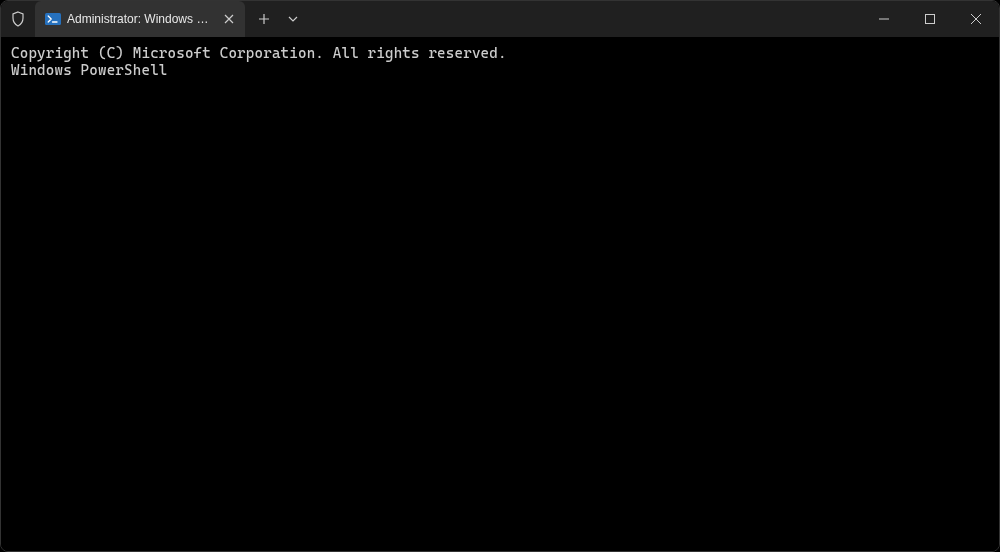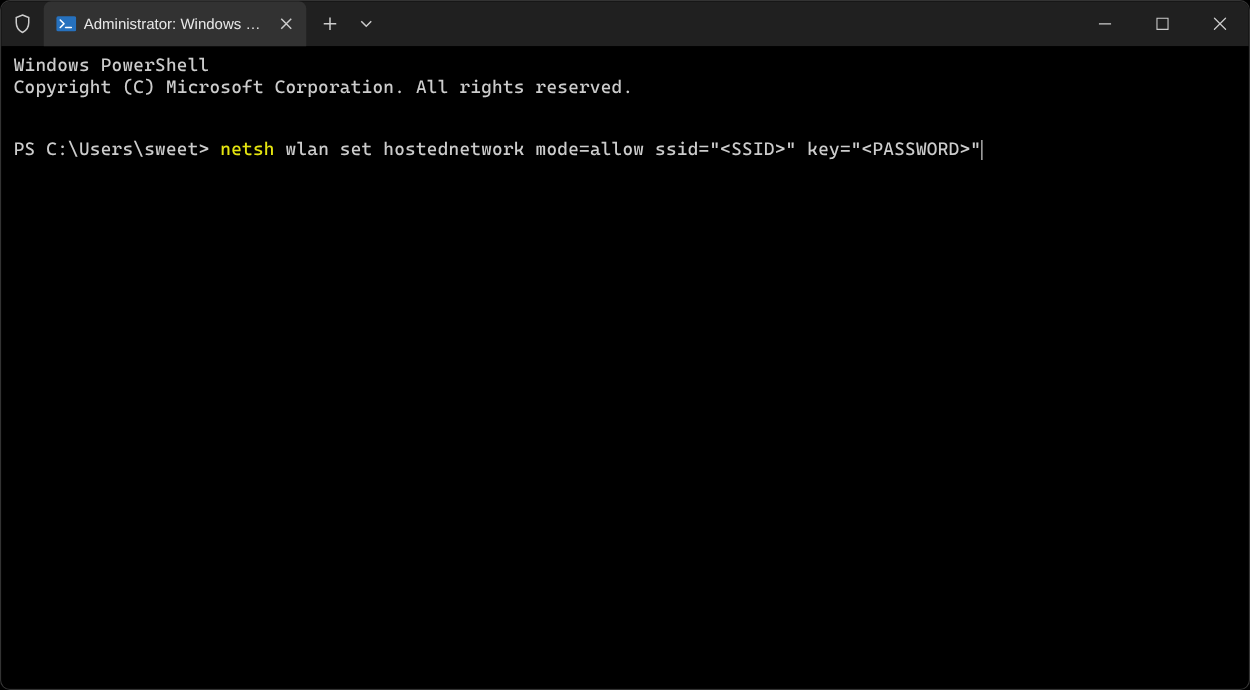--- a/index.html
+++ b/index.html
@@ -189,18 +189,17 @@
     </div>
     <div class="win-btn close">
       <svg width="10" height="10" viewBox="0 0 10 10">
           <path d="M0 0 L10 10 M10 0 L0 10" stroke="#cccccc" stroke-width="1"></path>
         </svg>
     </div>
   </div>
 </div>
 
 <div class="terminal-body">
+  <div class="line">Copyright (C) Microsoft Corporation. All rights reserved.</div>
   <div class="line">Windows PowerShell</div>
-  <div class="line">Copyright (C) Microsoft Corporation. All rights reserved.</div>
   <div class="line">&nbsp;</div>
   <div class="line">&nbsp;</div>
-  <div class="line"><span class="prompt">PS C:\Users\sweet&gt; </span><span class="cmd-yellow">netsh</span><span> wlan set hostednetwork mode=allow ssid="&lt;SSID&gt;" key="&lt;PASSWORD&gt;"</span><span class="cursor"></span></div>
 </div>
 
 </body></html>

